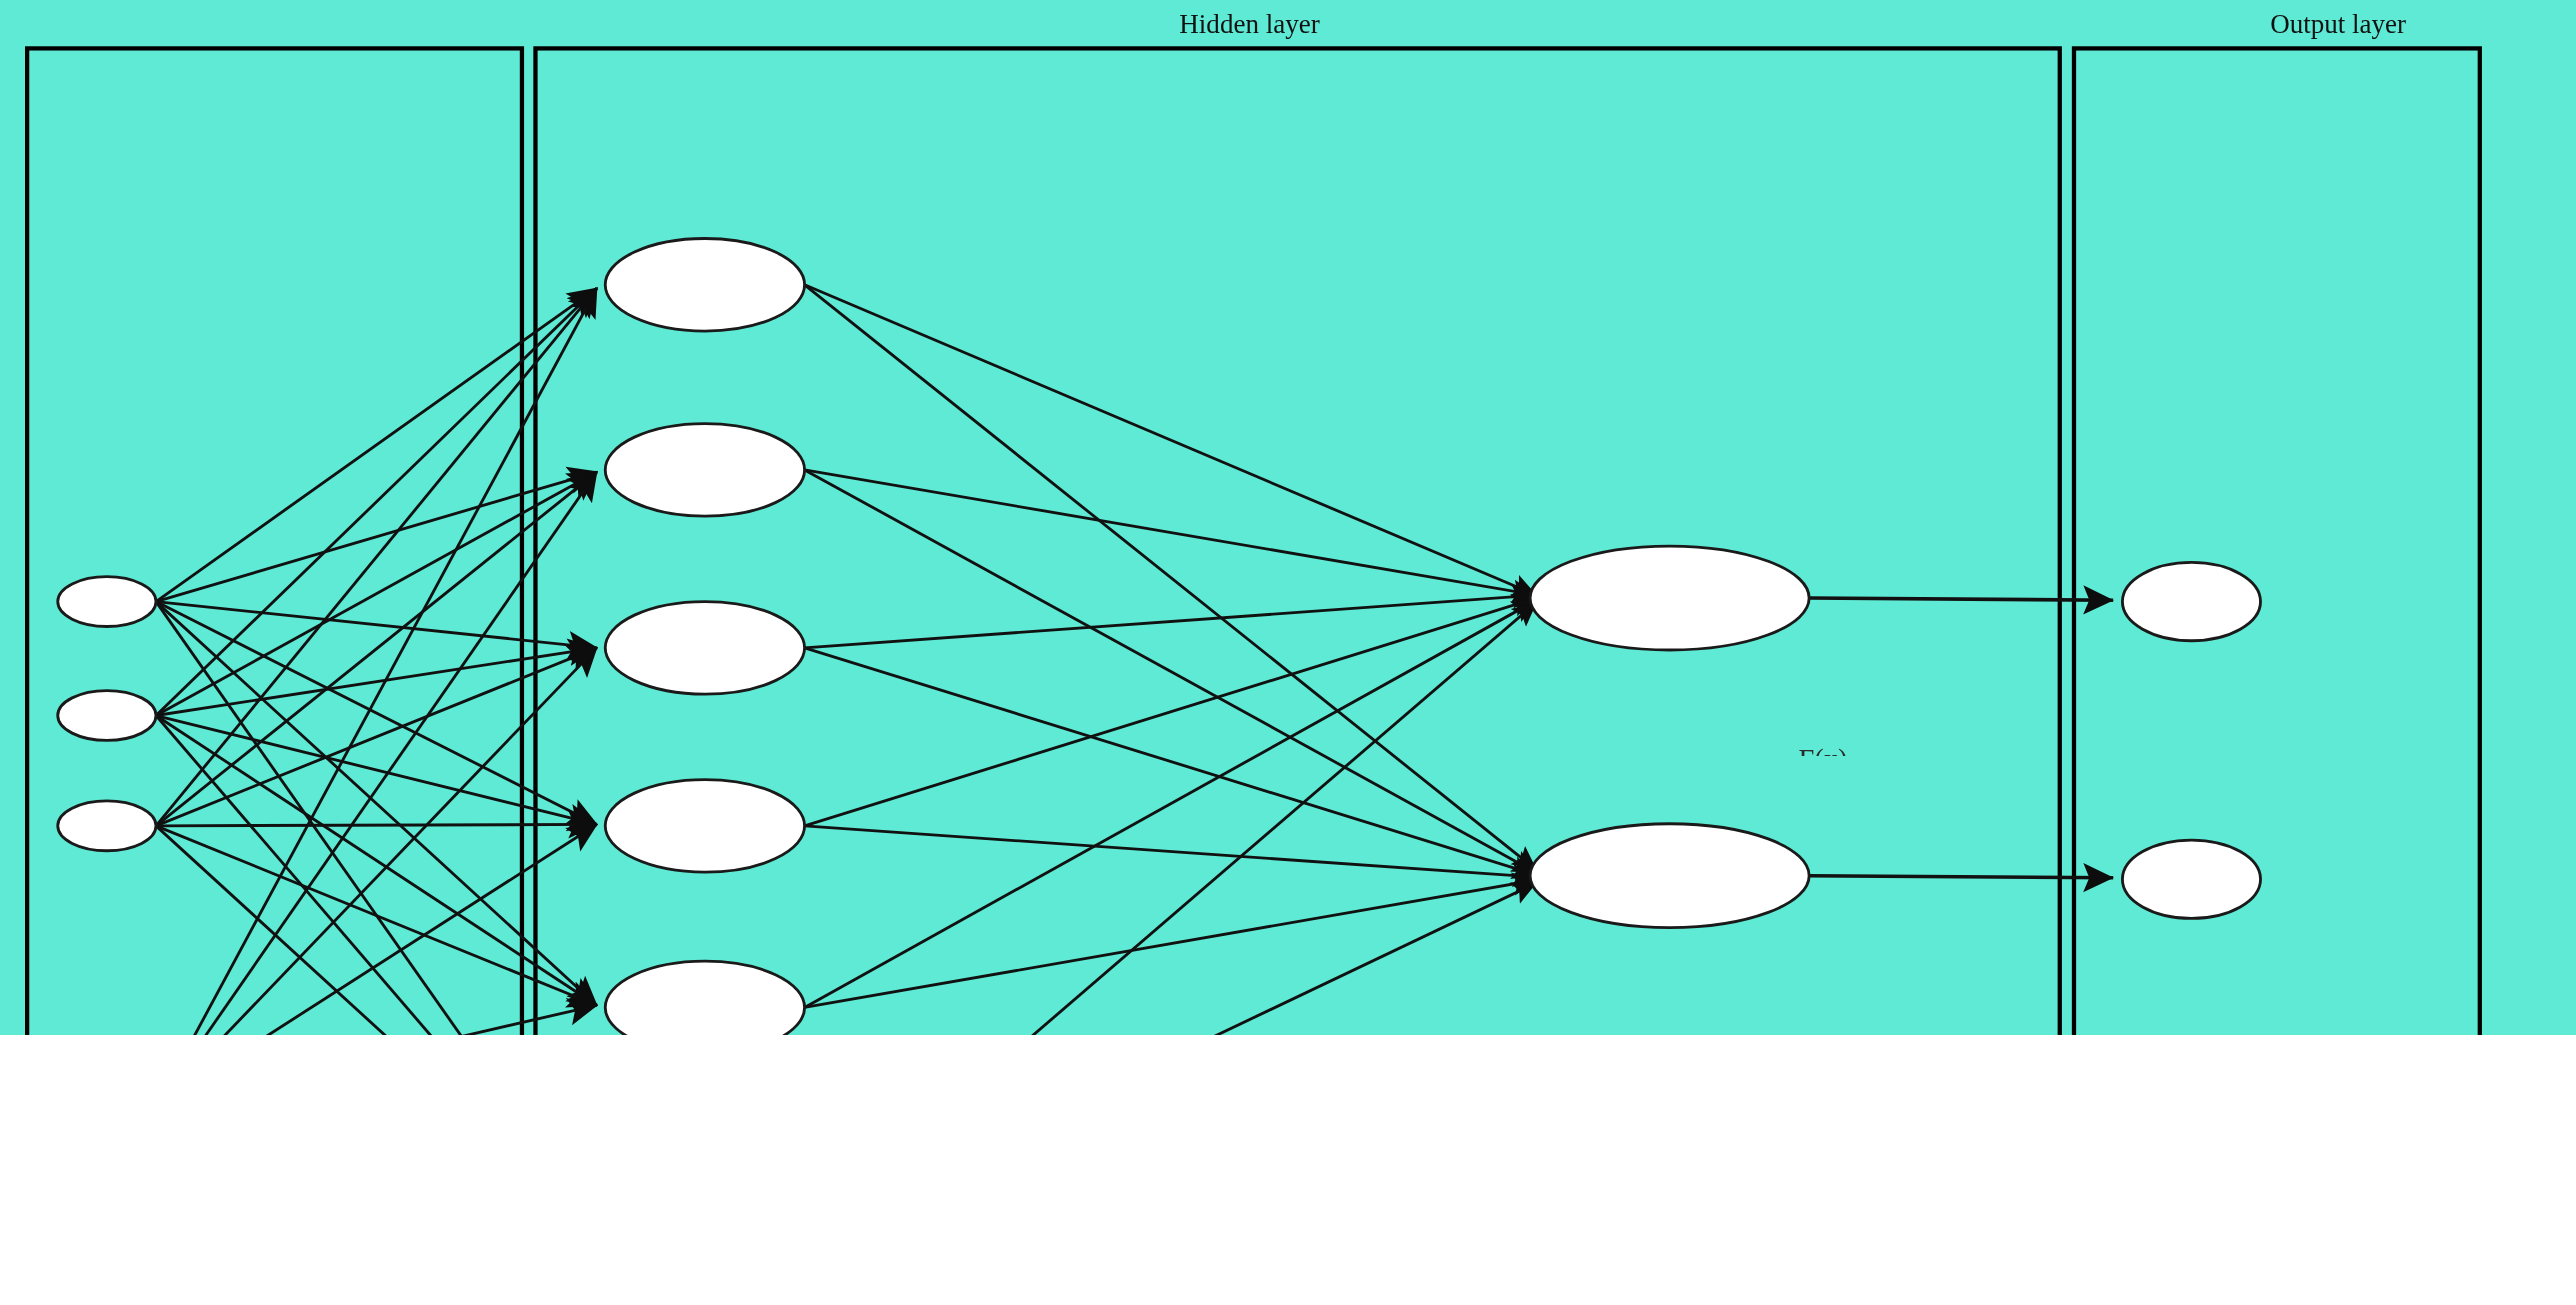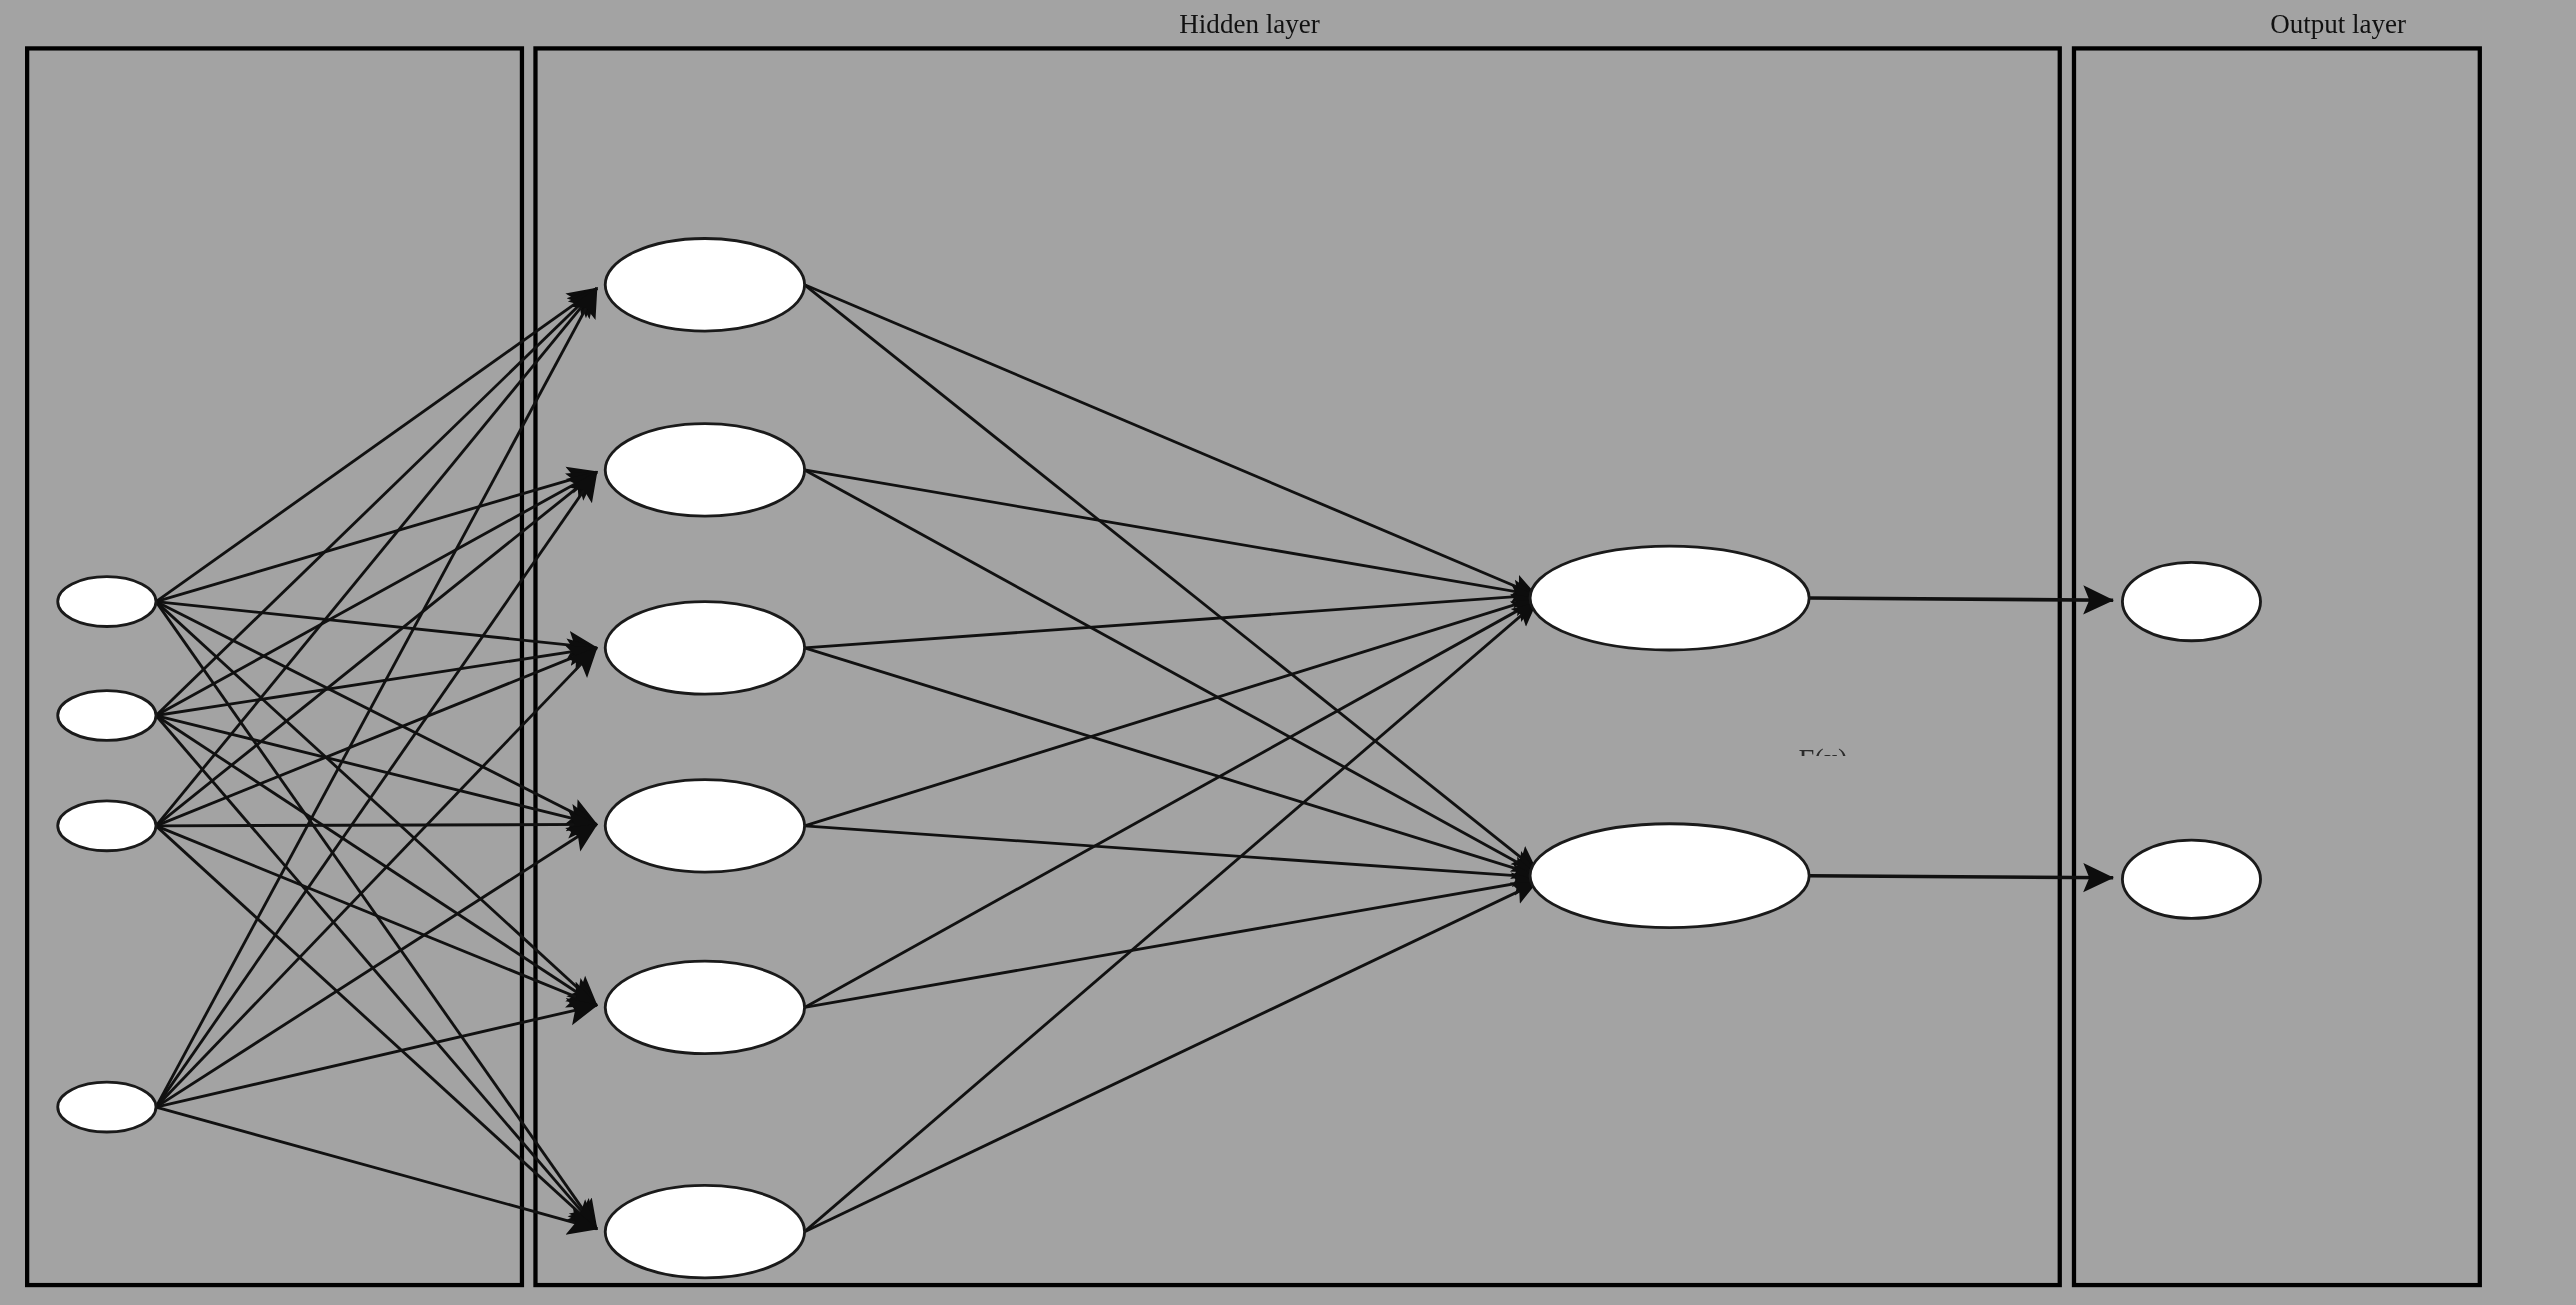--- a/index.html
+++ b/index.html
@@ -3,22 +3,22 @@
 <meta charset="utf-8">
 <style>
   html, body {
     margin: 0;
     padding: 0;
     background: #ffffff;
   }
   #canvas {
     position: relative;
     width: 2576px;
-    height: 1305px;
-    background: #a3a3a3;
+    height: 1035px;
+    background: #5eead4;
     font-family: "Liberation Serif", "DejaVu Serif", serif;
     overflow: hidden;
   }
   svg.diagram {
     position: absolute;
     top: 0;
     left: 0;
     width: 2576px;
     height: 1305px;
   }

